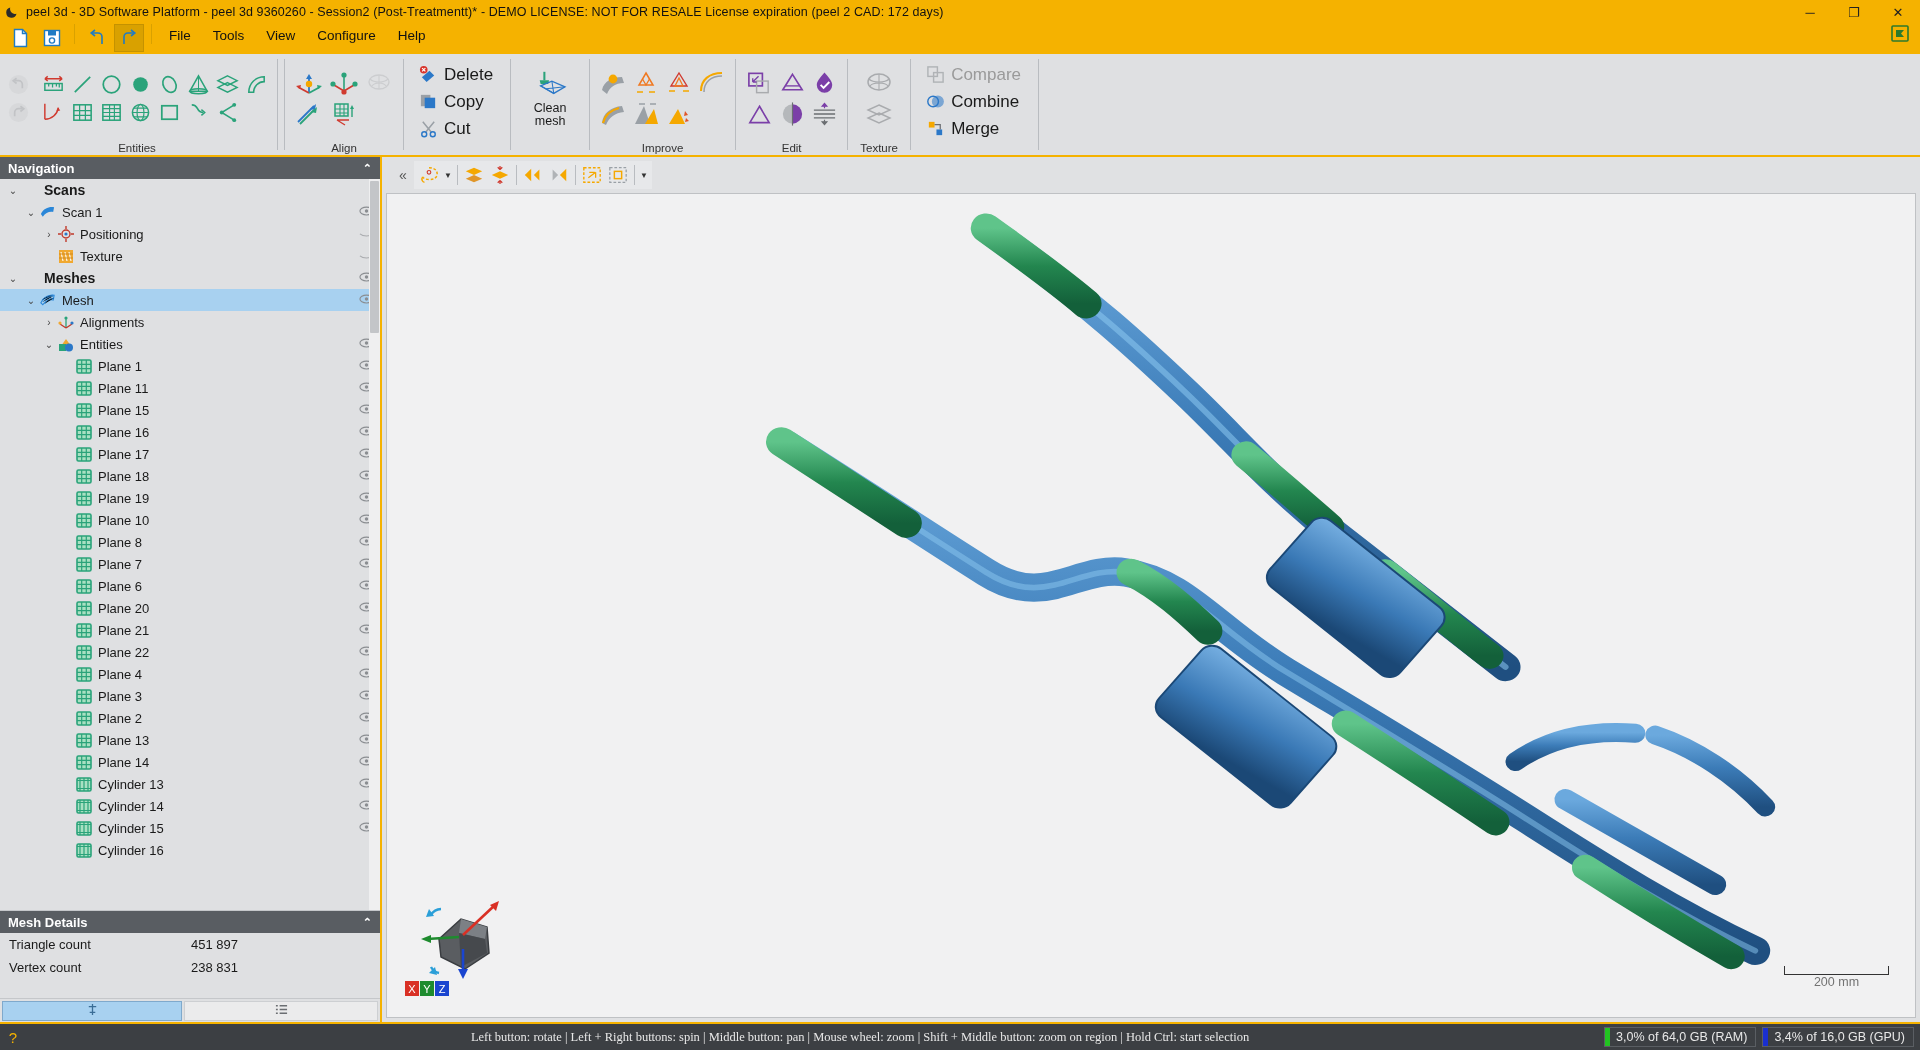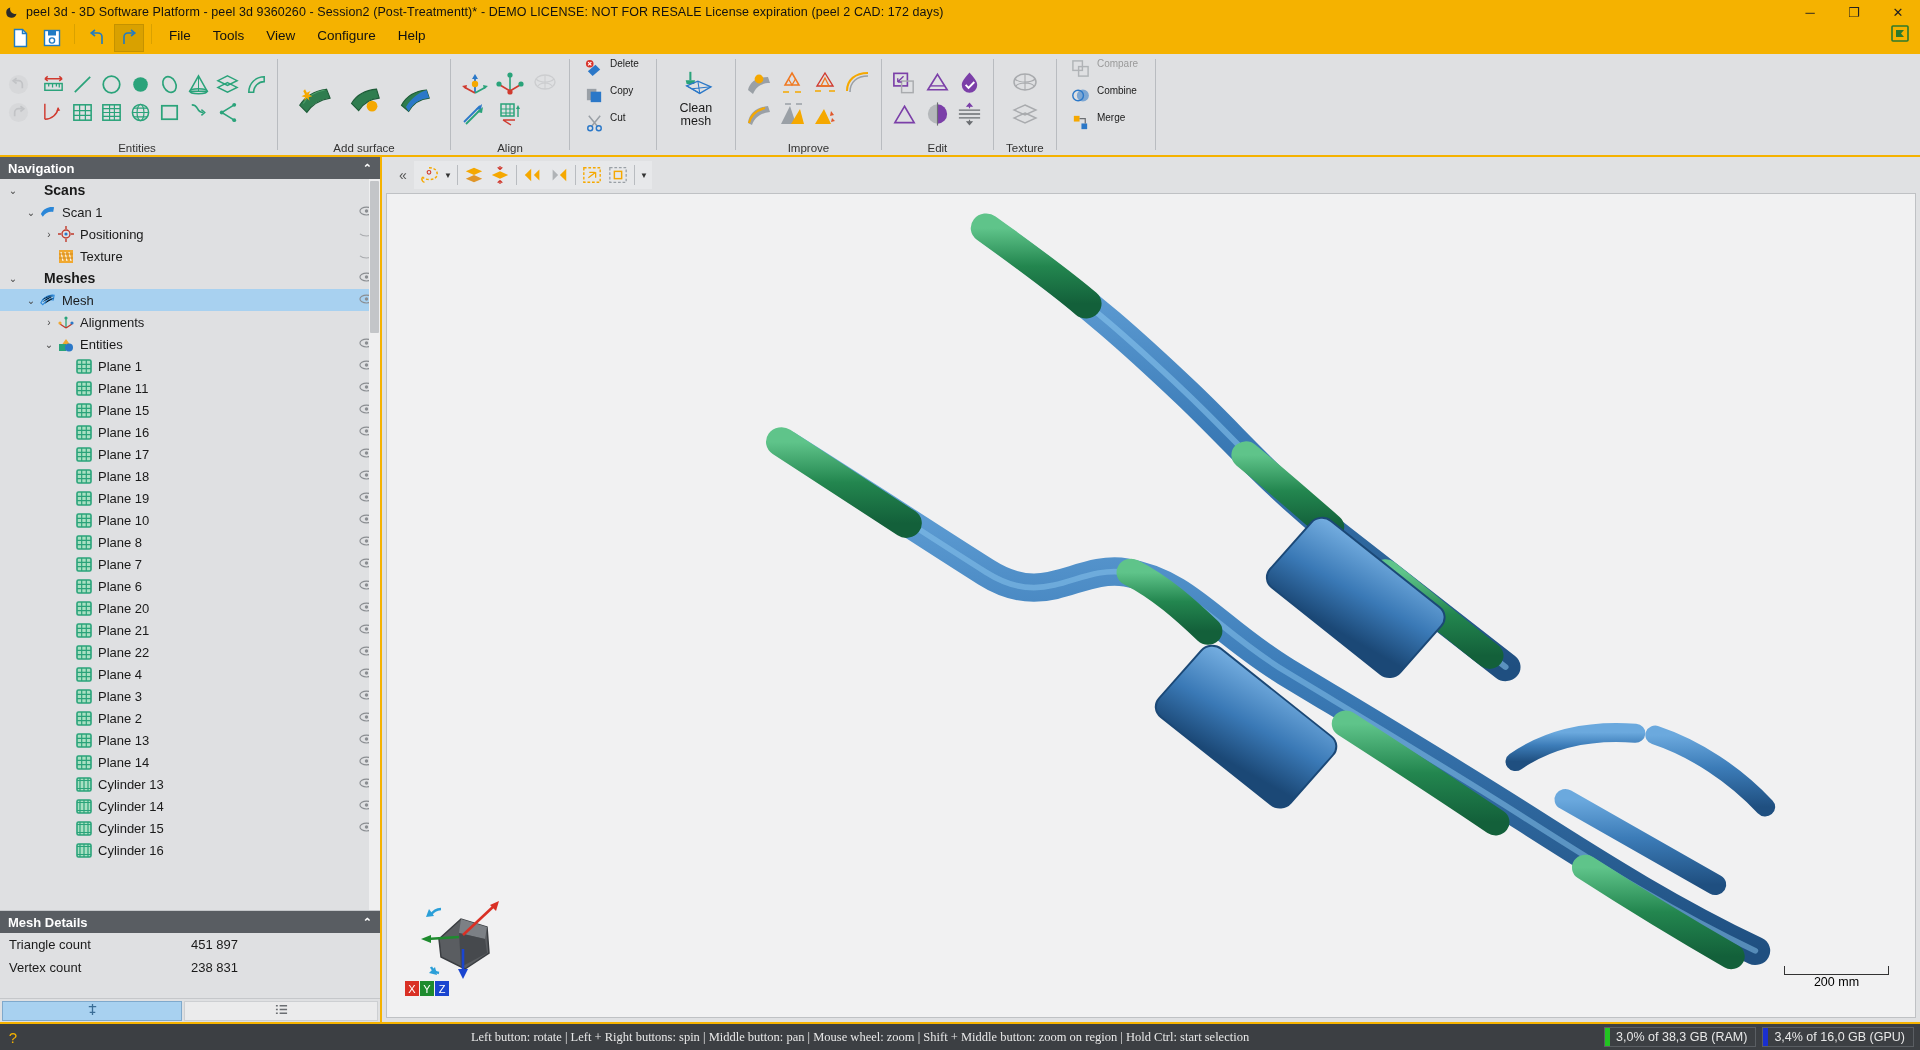--- a/index.html
+++ b/index.html
@@ -40,21 +40,21 @@
     border-bottom:2px solid #f5b200; position:relative;
   }
   .rgroup { display:flex; flex-direction:column; position:relative; padding:2px 4px 0 4px;}
   .rgroup .rows { display:flex; flex:1; align-items:center; }
   .rgroup .glabel { text-align:center; font-size:11.5px; color:#333; height:14px; line-height:14px;}
   .rsep { width:1px; background:#b9bcc0; margin:5px 3px 5px 3px;}
   .icon-grid2 { display:grid; grid-template-rows:1fr 1fr; grid-auto-flow:column; gap:1px; }
   .ic { width:28px; height:27px; display:flex; align-items:center; justify-content:center;}
   .ic.big { width:42px; height:54px; flex-direction:column; }
   .ic.dis { opacity:.35; }
-  .lblbtn { display:flex; align-items:flex-start; gap:5px; height:27px; padding:0 6px 0 2px; font-size:10px;}
+  .lblbtn { display:flex; align-items:flex-end; gap:5px; height:27px; padding:0 6px 0 2px; font-size:17px;}
   .lblbtn.dis { color:#9a9a9a; }
   .bigbtn { width:52px; display:flex; flex-direction:column; align-items:center; justify-content:center;
             font-size:12.5px; line-height:13px; text-align:center; }
 
   
   .mainrow { flex:1; display:flex; min-height:0; background:#e0e1e3;}
   .sidebar { width:382px; flex:0 0 382px; display:flex; flex-direction:column; background:#dfe0e2;
              border-right:2px solid #f5b200; min-height:0;}
   .panel-header {
     background:#595d62; color:#fff; height:22px; display:flex; align-items:center;
@@ -88,21 +88,21 @@
   .viewtoolbar { height:36px; flex:0 0 36px; display:flex; align-items:center; padding-left:10px; gap:0px;
                  background:#e0e1e3;}
   .vtchev { width:22px; text-align:center; color:#555; font-size:14px;}
   .vtgroup { display:flex; align-items:center; background:#e7e8ea; height:28px; padding:0 2px;}
   .vt { width:26px; height:26px; display:flex; align-items:center; justify-content:center;}
   .vtsep { width:1px; height:20px; background:#b9bcc0; margin:0 3px;}
   .vcaret { font-size:8px; color:#333; width:12px; text-align:center;}
   .canvas-wrap { flex:1; margin:0 4px 4px 4px; border:1px solid #bfc1c4; position:relative;
                  background:#f1f1f2; overflow:hidden;}
   .triad { position:absolute; left:22px; bottom:30px; width:115px; height:110px;}
-  .scalebar { position:absolute; right:26px; bottom:28px; text-align:center; color:#000000; font-size:12.5px;}
+  .scalebar { position:absolute; right:26px; bottom:28px; text-align:center; color:#737373; font-size:12.5px;}
   .scalebar .bar { width:105px; height:9px; border:1.5px solid #333; border-top:none; }
   .axisgiz { position:absolute; left:18px; bottom:18px; font-size:10px; }
 
   
   .statusbar { flex:0 0 28px; height:28px; background:#3c3f43; display:flex; align-items:center;
                color:#e8e8e8; font-size:12.5px; border-top:2px solid #f5b200;}
   .statusbar .q { width:26px; text-align:center; color:#f5b200; font-size:15px;}
   .status-hint { flex:1; text-align:center; padding-left:90px;font-family:Liberation Serif, serif;}
   .meter { display:flex; align-items:center; height:20px; border:1px solid #5a5e63; margin-right:6px;
            padding-right:8px; }
@@ -280,44 +280,20 @@
             <svg width="25" height="25" viewBox="0 0 26 26">
                 <path d="M5 21c0-9 7-16 16-16v5c-6 0-11 5-11 11z" fill="none" stroke="#2aa37a" stroke-width="1.6"></path>
               </svg>
           </div>
         </div>
       </div>
       <div class="glabel">Entities</div>
     </div>
     <div class="rsep"></div>
 
-    <div class="rgroup">
-      <div class="rows" style="gap:8px;padding:0 8px;">
-        <div class="ic big">
-          <svg width="40" height="34" viewBox="0 0 44 38">
-              <path d="M6 26c6-10 16-16 30-18l4 10c-12 2-20 7-26 16z" fill="#2f7d4f" stroke="#1e5c38" stroke-width="1.2"></path>
-              <path d="M10 24c5-8 13-13 24-15" stroke="#4da06b" stroke-width="1.2" fill="none"></path>
-              <path d="M12 8l2 4 4-2-2 4 4 2-4 1 1 4-3-3-3 3 1-4-4-1 4-2-2-4z" fill="#f5a800"></path>
-            </svg>
-        </div>
-        <div class="ic big">
-          <svg width="40" height="34" viewBox="0 0 44 38">
-              <path d="M8 24c6-10 16-15 28-16l3 10c-11 1-18 6-23 14z" fill="#2f7d4f" stroke="#1e5c38" stroke-width="1.2"></path>
-              <circle cx="31" cy="27" r="6" fill="#f5a800"></circle>
-            </svg>
-        </div>
-        <div class="ic big">
-          <svg width="40" height="34" viewBox="0 0 44 38">
-              <path d="M8 26c6-11 16-16 28-17l3 9c-11 1-18 6-23 15z" fill="#2f7d4f" stroke="#1e5c38" stroke-width="1.2"></path>
-              <path d="M36 9l3 9c-11 1-18 6-23 15l-3-5c6-10 14-16 23-19z" fill="#2b78c8"></path>
-            </svg>
-        </div>
-      </div>
-      <div class="glabel">Add surface</div>
-    </div>
     <div class="rsep"></div>
 
     <div class="rgroup">
       <div class="rows">
         <div class="icon-grid2">
           <div class="ic" style="width:34px;height:30px">
             <svg width="30" height="28" viewBox="0 0 30 28">
                 <path d="M15 24V8" stroke="#2b78c8" stroke-width="1.8"></path>
                 <path d="M15 5l3 5h-6z" fill="#2b78c8"></path>
                 <path d="M15 24 4 18" stroke="#d03a2f" stroke-width="1.8"></path>
@@ -1196,20 +1172,20 @@
         </div>
       </div>
     </div>
   </div>
 
   <div class="statusbar">
     <span class="q">?</span>
     <span class="status-hint">Left button: rotate  |  Left + Right buttons: spin  |  Middle button: pan  |  Mouse wheel: zoom  |  Shift + Middle button: zoom on region  |  Hold Ctrl: start selection</span>
     <span class="meter">
       <span class="swatch" style="background:#22c421"></span>
-      <span class="mt">3,0% of 38,3 GB (RAM)</span>
+      <span class="mt">3,0% of 64,0 GB (RAM)</span>
     </span>
     <span class="meter">
       <span class="swatch" style="background:#1a2fd0"></span>
       <span class="mt">3,4% of 16,0 GB (GPU)</span>
     </span>
   </div>
 </div>
 
 </body></html>

